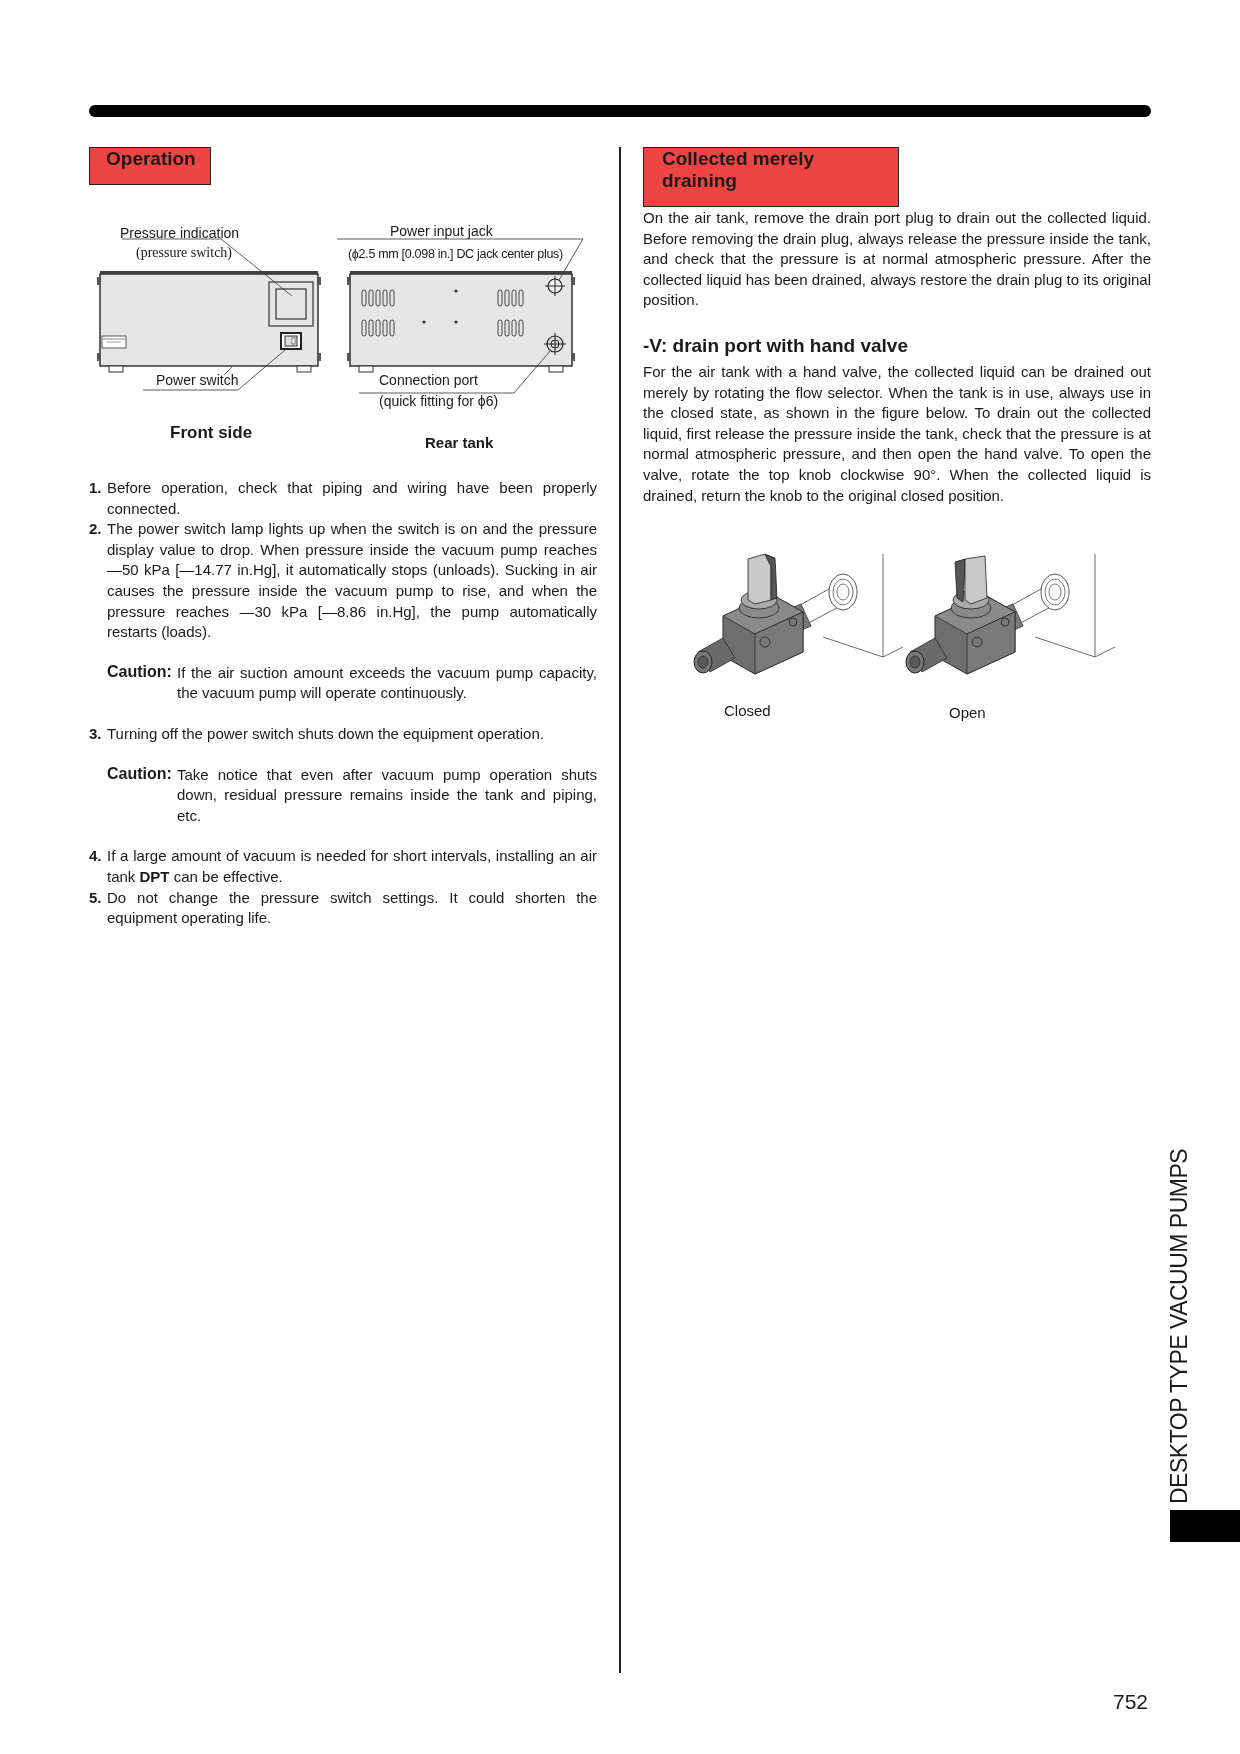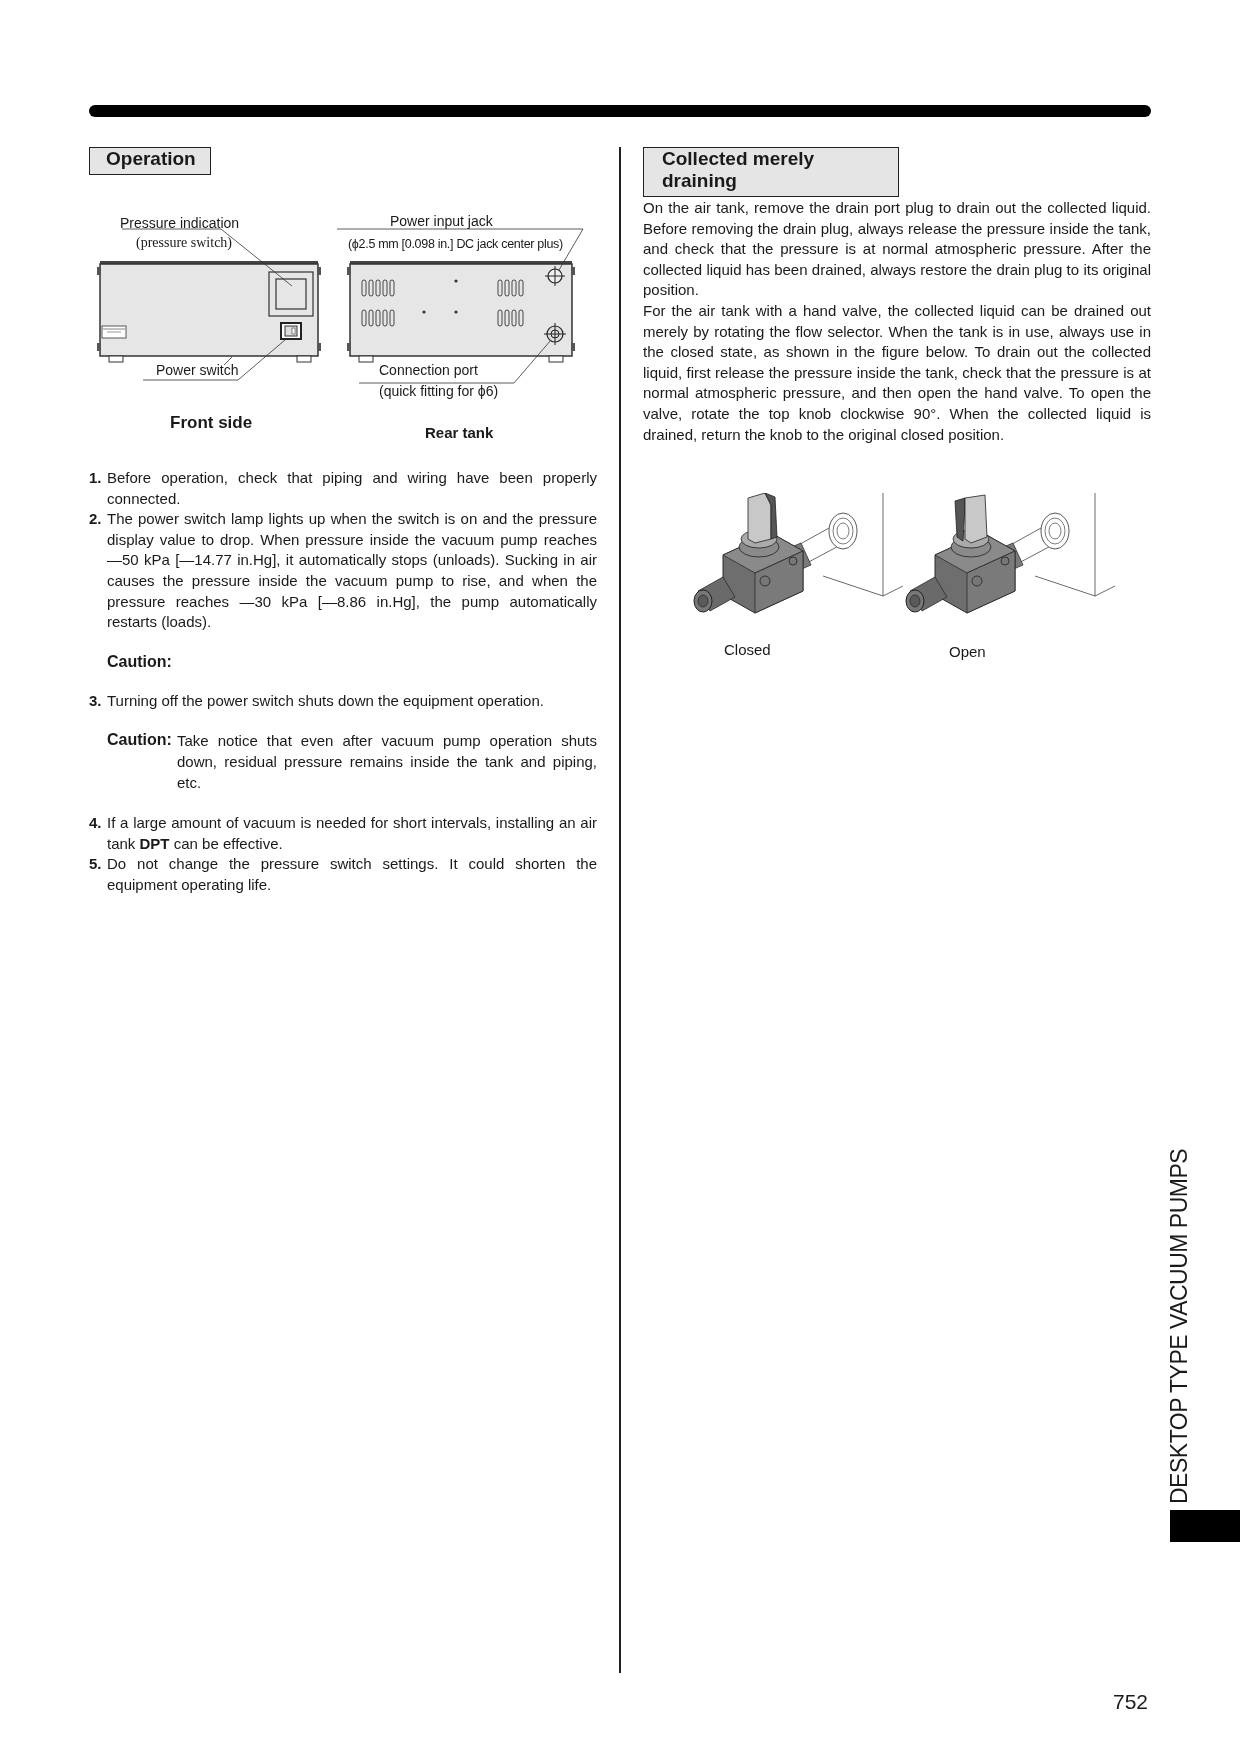--- a/index.html
+++ b/index.html
@@ -3,22 +3,22 @@
 <meta charset="utf-8">
 <style>
   html, body { margin: 0; padding: 0; background: #ffffff; }
   body { width: 1240px; height: 1754px; position: relative; overflow: hidden;
          font-family: "Liberation Sans", sans-serif; color: #1a1a1a; }
   .topbar { position: absolute; left: 89px; top: 105px; width: 1062px; height: 12px;
             background: #000; border-radius: 6px; }
   .divider { position: absolute; left: 619px; top: 147px; width: 2px; height: 1526px; background: #222; }
   .col-left { position: absolute; left: 89px; top: 147px; width: 508px; }
   .col-right { position: absolute; left: 643px; top: 147px; width: 508px; }
-  .sec-head { display: inline-block; background: #e5e5e5; border: 1.5px solid #222;
-              font-weight: bold; font-size: 19px; line-height: 22px; padding: 0 16px 4px 16px; }
+  .sec-head { display: inline-block; background: #ef4444; border: 1.5px solid #222;
+              font-weight: bold; font-size: 19px; line-height: 22px; padding: 0 16px 14px 16px; }
   .sec-head.op { width: 88px; }
   .sec-head.cl { width: 220px; padding-left: 18px; }
   p, .item { font-size: 15px; line-height: 20.6px; margin: 0; text-align: justify; }
   .item { display: flex; }
   .num { font-weight: bold; width: 18px; flex: none; }
   .txt { flex: 1; text-align: justify; }
   .caution { display: flex; margin-left: 18px; }
   .caution .lab { font-weight: bold; width: 70px; flex: none; }
   .caution .txt { flex: 1; }
   .sub-head { font-weight: bold; font-size: 19px; margin: 24px 0 5px 0; }
@@ -131,20 +131,21 @@
     <div class="item">
       <span class="num">1.</span>
       <span class="txt">Before operation, check that piping and wiring have been properly connected.</span>
     </div>
     <div class="item">
       <span class="num">2.</span>
       <span class="txt">The power switch lamp lights up when the switch is on and the pressure display value to drop. When pressure inside the vacuum pump reaches —50 kPa [—14.77 in.Hg], it automatically stops (unloads). Sucking in air causes the pressure inside the vacuum pump to rise, and when the pressure reaches —30 kPa [—8.86 in.Hg], the pump automatically restarts (loads).</span>
     </div>
     <div class="caution" style="margin-top:20px;">
       <span class="lab">Caution:</span>
+      <span class="txt" style="font-size:15px;line-height:20.6px;text-align:justify;">If the air suction amount exceeds the vacuum pump capacity, the vacuum pump will operate continuously.</span>
     </div>
     <div class="item" style="margin-top:20px;">
       <span class="num">3.</span>
       <span class="txt">Turning off the power switch shuts down the equipment operation.</span>
     </div>
     <div class="caution" style="margin-top:20px;">
       <span class="lab">Caution:</span>
       <span class="txt" style="font-size:15px;line-height:20.6px;text-align:justify;">Take notice that even after vacuum pump operation shuts down, residual pressure remains inside the tank and piping, etc.</span>
     </div>
     <div class="item" style="margin-top:20px;">
@@ -154,20 +155,21 @@
     <div class="item">
       <span class="num">5.</span>
       <span class="txt">Do not change the pressure switch settings. It could shorten the equipment operating life.</span>
     </div>
   </div>
 </div>
 
 <div class="col-right">
   <div class="sec-head cl">Collected merely draining</div>
   <p style="margin-top:1px;">On the air tank, remove the drain port plug to drain out the collected liquid. Before removing the drain plug, always release the pressure inside the tank, and check that the pressure is at normal atmospheric pressure. After the collected liquid has been drained, always restore the drain plug to its original position.</p>
+  <div class="sub-head">-V: drain port with hand valve</div>
   <p>For the air tank with a hand valve, the collected liquid can be drained out merely by rotating the flow selector. When the tank is in use, always use in the closed state, as shown in the figure below. To drain out the collected liquid, first release the pressure inside the tank, check that the pressure is at normal atmospheric pressure, and then open the hand valve. To open the valve, rotate the top knob clockwise 90°. When the collected liquid is drained, return the knob to the original closed position.</p>
 
   <div style="position:relative;height:220px;margin-top:48px;">
     <svg width="508" height="170" viewBox="0 0 508 170" style="position:absolute;left:0;top:0;">
       <defs>
         <g id="valve">
 
           <line x1="190" y1="0" x2="190" y2="103" stroke="#444" stroke-width="0.8"></line>
           <line x1="130" y1="83" x2="190" y2="103" stroke="#444" stroke-width="0.8"></line>
           <line x1="190" y1="103" x2="210" y2="93" stroke="#444" stroke-width="0.8"></line>

